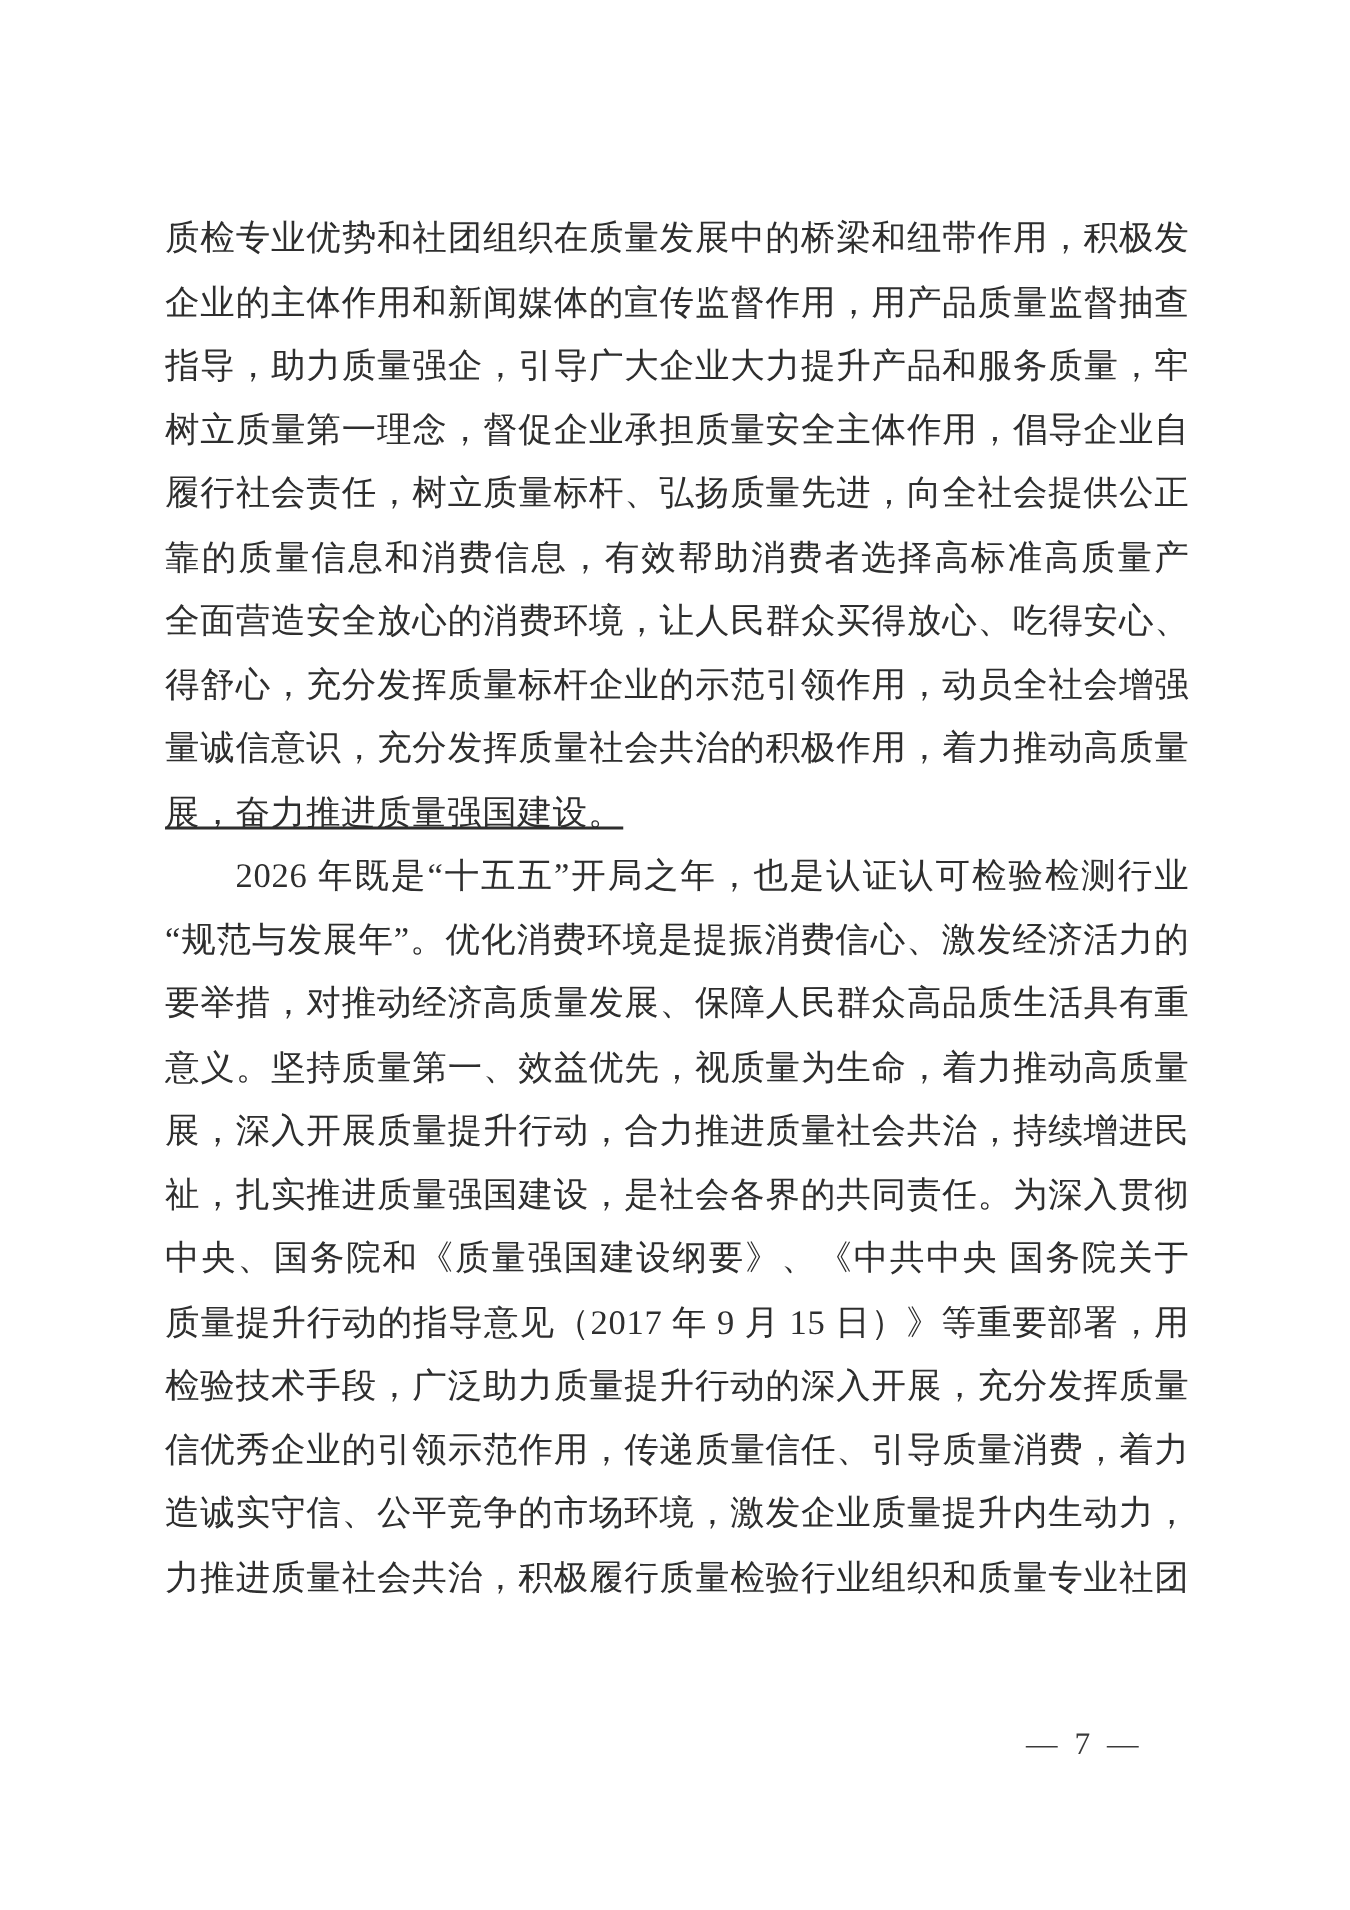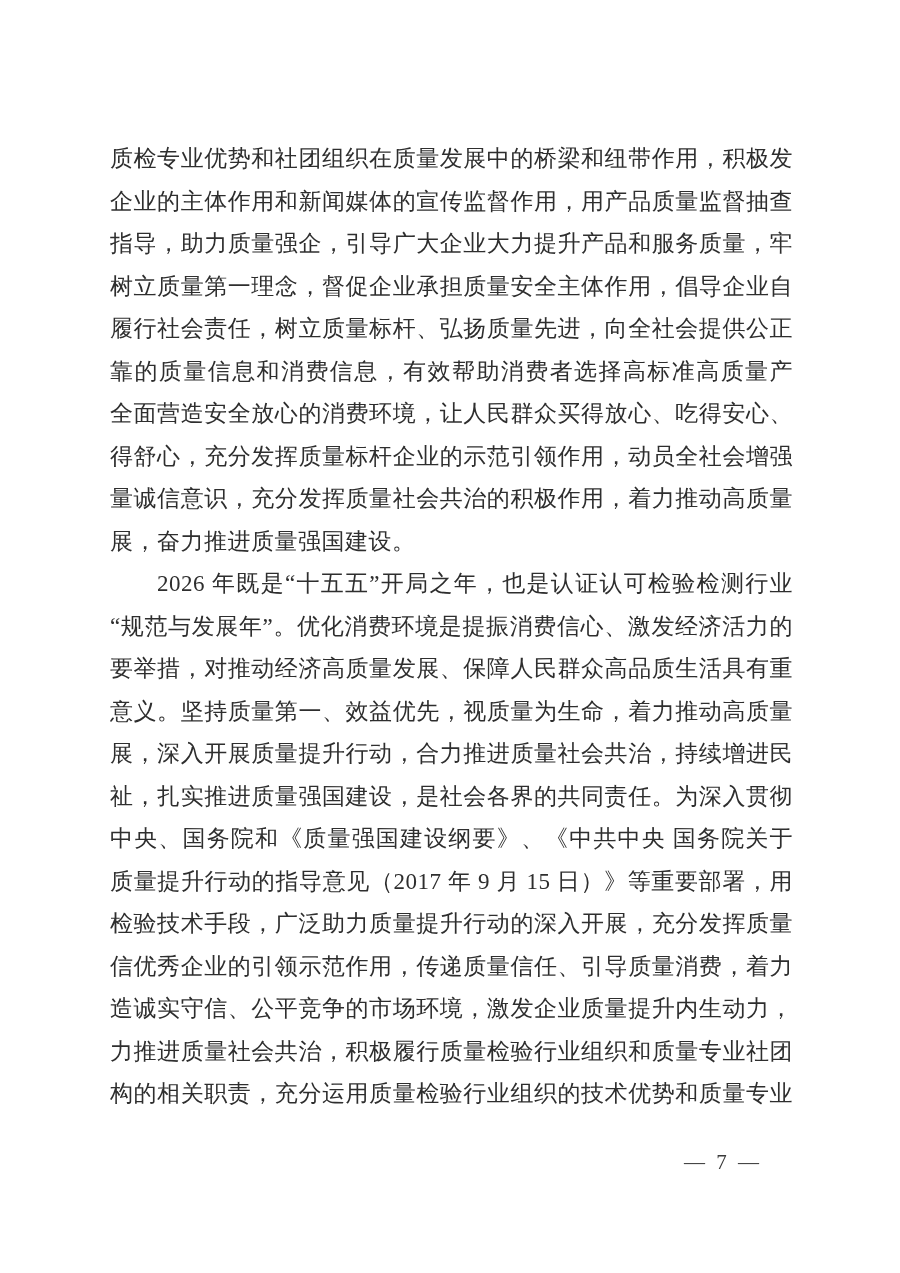--- a/index.html
+++ b/index.html
@@ -25,20 +25,21 @@
     line-height: 42.5px;
     font-size: 23px;
     color: #2e2e2e;
     text-align: justify;
     text-align-last: justify;
     letter-spacing: 0.5px;
     overflow: hidden;
   }
   .line.para-end {
     text-align-last: left;
+    text-decoration: underline;
   }
   .line.indent-first {
     padding-left: 47px;
   }
   .page-number {
     position: absolute;
     top: 1146px;
     right: 138px;
     height: 32px;
     line-height: 32px;
@@ -73,19 +74,18 @@
       <div class="line">要举措，对推动经济高质量发展、保障人民群众高品质生活具有重要</div>
       <div class="line">意义。坚持质量第一、效益优先，视质量为生命，着力推动高质量发</div>
       <div class="line">展，深入开展质量提升行动，合力推进质量社会共治，持续增进民生福</div>
       <div class="line">祉，扎实推进质量强国建设，是社会各界的共同责任。为深入贯彻党</div>
       <div class="line">中央、国务院和《质量强国建设纲要》、《中共中央 国务院关于开展</div>
       <div class="line">质量提升行动的指导意见（2017 年 9 月 15 日）》等重要部署，用好</div>
       <div class="line">检验技术手段，广泛助力质量提升行动的深入开展，充分发挥质量诚</div>
       <div class="line">信优秀企业的引领示范作用，传递质量信任、引导质量消费，着力营</div>
       <div class="line">造诚实守信、公平竞争的市场环境，激发企业质量提升内生动力，大</div>
       <div class="line">力推进质量社会共治，积极履行质量检验行业组织和质量专业社团机</div>
-      <div class="line">构的相关职责，充分运用质量检验行业组织的技术优势和质量专业</div>
     </div>
 
   </div>
 
   <div class="page-number">— 7 —</div>
 </div>
 
 </body></html>

